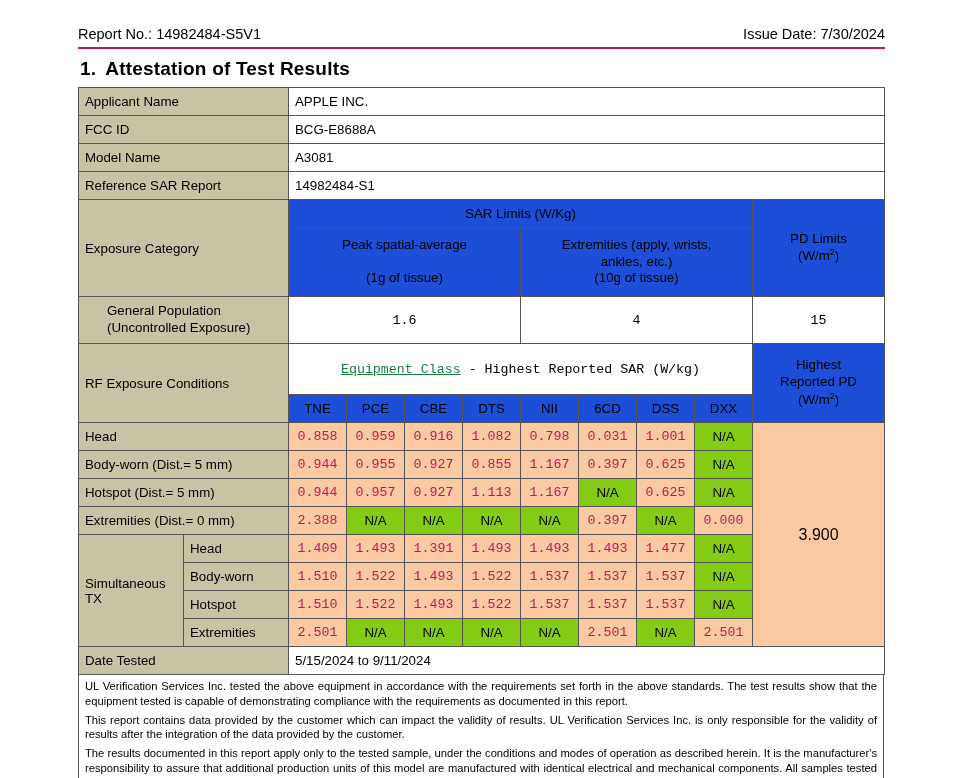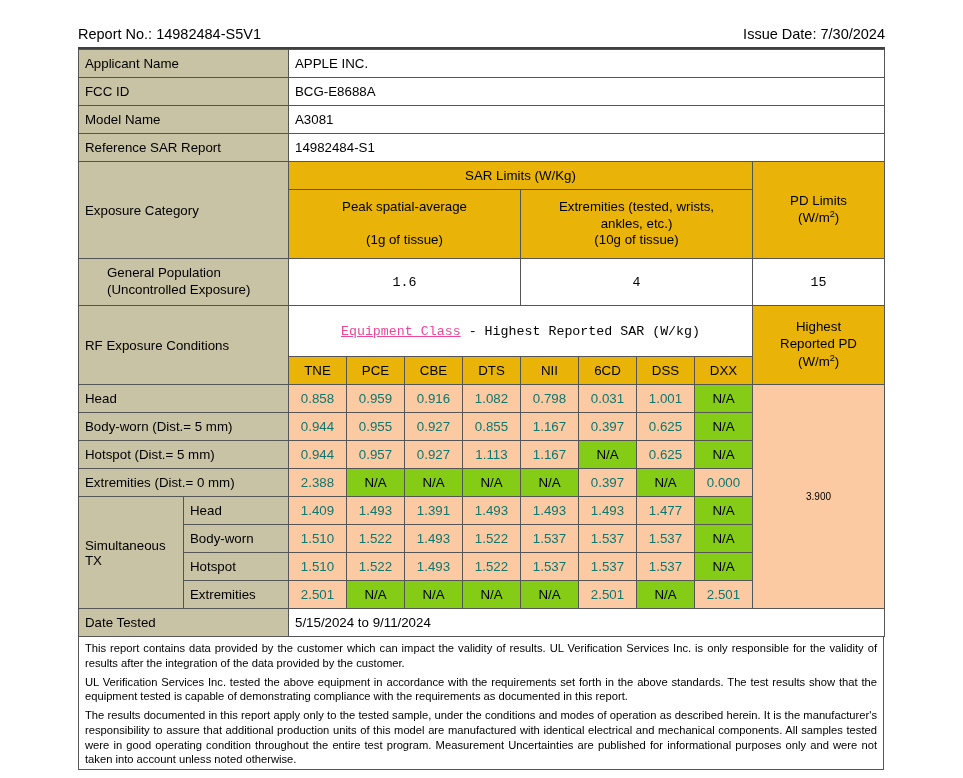--- a/index.html
+++ b/index.html
@@ -23,21 +23,21 @@
     box-sizing: border-box;
     padding: 26px 78px 0 78px;
   }
   .header-row {
     display: flex;
     justify-content: space-between;
     align-items: flex-end;
     font-size: 14.5px;
     color: #000;
     padding-bottom: 5px;
-    border-bottom: 2px solid #404040;
+    border-bottom: 2px solid #be185d;
   }
   .section-title {
     font-size: 19px;
     font-weight: bold;
     margin: 9px 0 7px 2px;
     letter-spacing: 0.2px;
   }
   .section-title .num { margin-right: 9px; }
 
   table.main {
@@ -54,40 +54,41 @@
     height: 21px;
   }
   .lbl {
     background: #c9c3a5;
   }
   .val {
     background: #ffffff;
   }
   .center { text-align: center; font-family: Liberation Mono, monospace; }
   .hdr-tan {
-    background: #eab308;
+    background: #1d4ed8;
     text-align: center;
   }
   .num-cell {
     background: #fbcaa2;
     text-align: center;
-    color: #0f766e;
+    color: #be185d;
+    font-family: Liberation Mono, monospace;
   }
   .na-cell {
     background: #84cc16;
     text-align: center;
   }
   .big-pd {
     background: #fbcaa2;
     text-align: center;
     vertical-align: middle;
-    font-size: 10px;
+    font-size: 16px;
   }
   .eq-link {
-    color: #ec4899;
+    color: #15803d;
     text-decoration: underline;
   }
   .two-line { line-height: 1.25; }
   .notes {
     width: 806px;
     box-sizing: border-box;
     border: 1px solid #555;
     border-top: none;
     padding: 4px 6px 2px 6px;
     font-size: 11.2px;
@@ -101,20 +102,23 @@
 </head>
 <body>
 
 <div class="page">
 
   <div class="header-row">
     <span>Report No.: 14982484-S5V1</span>
     <span>Issue Date: 7/30/2024</span>
   </div>
 
+  <div class="section-title">
+    <span class="num">1.</span><span>Attestation of Test Results</span>
+  </div>
 
   <table class="main">
     <colgroup>
       <col style="width:105px">
       <col style="width:105px">
       <col style="width:58px">
       <col style="width:58px">
       <col style="width:58px">
       <col style="width:58px">
       <col style="width:58px">
@@ -149,21 +153,21 @@
         <span>PD Limits</span><br>
         <span>(W/m</span><sup>2</sup><span>)</span>
       </td>
     </tr>
     <tr>
       <td class="hdr-tan two-line" colspan="4" style="height:62px;">
         <span>Peak spatial-average</span><br><br>
         <span>(1g of tissue)</span>
       </td>
       <td class="hdr-tan two-line" colspan="4">
-        <span>Extremities (tested, wrists,</span><br>
+        <span>Extremities (apply, wrists,</span><br>
         <span>ankles, etc.)</span><br>
         <span>(10g of tissue)</span>
       </td>
     </tr>
 
     <tr>
       <td class="lbl two-line" colspan="2" style="height:40px;padding-left:28px;">
         <span>General Population</span><br>
         <span>(Uncontrolled Exposure)</span>
       </td>
@@ -290,19 +294,19 @@
     </tr>
 
     <tr>
       <td class="lbl" colspan="2">Date Tested</td>
       <td class="val" colspan="9">5/15/2024 to 9/11/2024</td>
     </tr>
   </tbody>
     </table>
 
   <div class="notes">
+    <p>UL Verification Services Inc. tested the above equipment in accordance with the requirements set forth in the above standards. The test results show that the equipment tested is capable of demonstrating compliance with the requirements as documented in this report.</p>
     <p>This report contains data provided by the customer which can impact the validity of results. UL Verification Services Inc. is only responsible for the validity of results after the integration of the data provided by the customer.</p>
-    <p>UL Verification Services Inc. tested the above equipment in accordance with the requirements set forth in the above standards. The test results show that the equipment tested is capable of demonstrating compliance with the requirements as documented in this report.</p>
     <p>The results documented in this report apply only to the tested sample, under the conditions and modes of operation as described herein. It is the manufacturer's responsibility to assure that additional production units of this model are manufactured with identical electrical and mechanical components. All samples tested were in good operating condition throughout the entire test program. Measurement Uncertainties are published for informational purposes only and were not taken into account unless noted otherwise.</p>
 
   </div>
 
 </div>
 
 </body></html>

